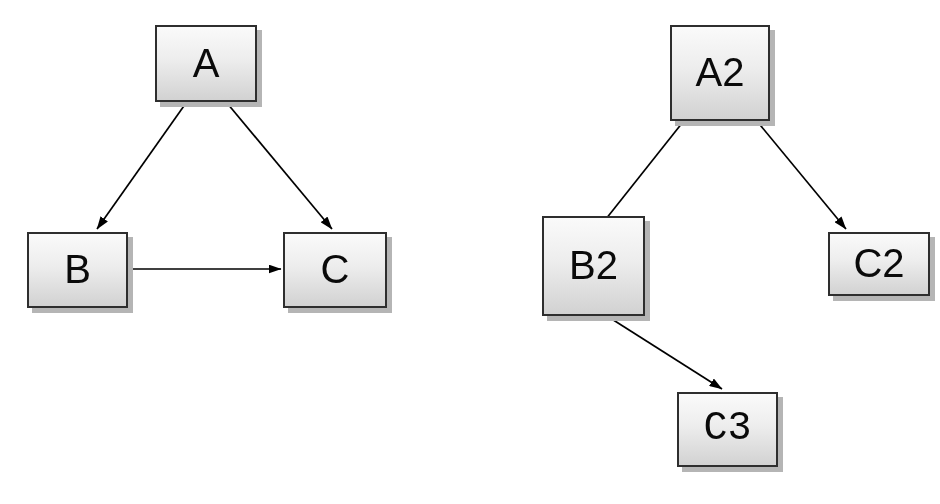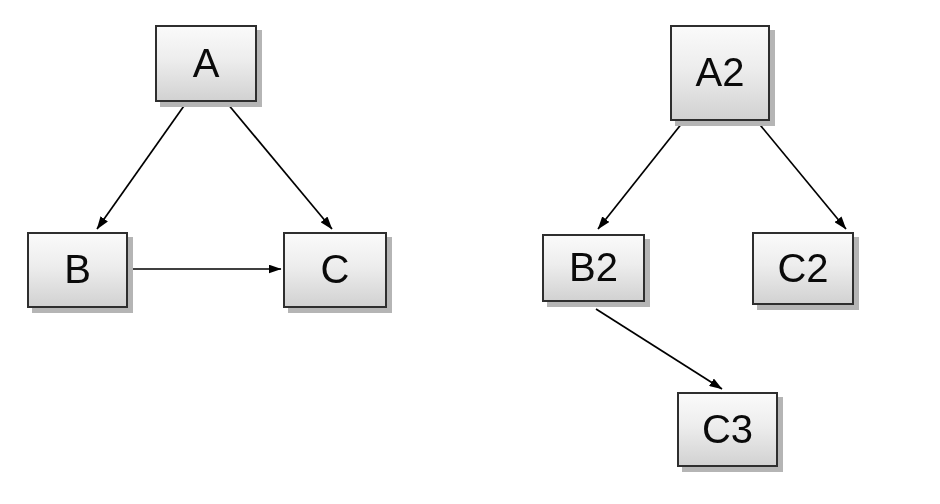--- a/index.html
+++ b/index.html
@@ -68,23 +68,23 @@
       </div>
       <div class="node" style="left: 27px; top: 232px; width: 101px; height: 76px;">
         <span class="label">B</span>
       </div>
       <div class="node" style="left: 283px; top: 232px; width: 104px; height: 76px;">
         <span class="label">C</span>
       </div>
       <div class="node" style="left: 670px; top: 25px; width: 100px; height: 96px;">
         <span class="label">A2</span>
       </div>
-      <div class="node" style="left: 542px; top: 234px; width: 103px; height: 68px; align-items: center;">
+      <div class="node" style="left: 542px; top: 216px; width: 103px; height: 100px; align-items: center;">
         <span class="label">B2</span>
       </div>
-      <div class="node" style="left: 752px; top: 232px; width: 102px; height: 73px;">
+      <div class="node" style="left: 828px; top: 232px; width: 102px; height: 64px;">
         <span class="label">C2</span>
       </div>
-      <div class="node" style="left: 677px; top: 392px; width: 101px; height: 75px;">
+      <div class="node" style="left: 677px; top: 392px; width: 101px; height: 75px; font-family: Liberation Mono, monospace;">
         <span class="label">C3</span>
       </div>
     </div>
 </div>
 
 </body></html>

